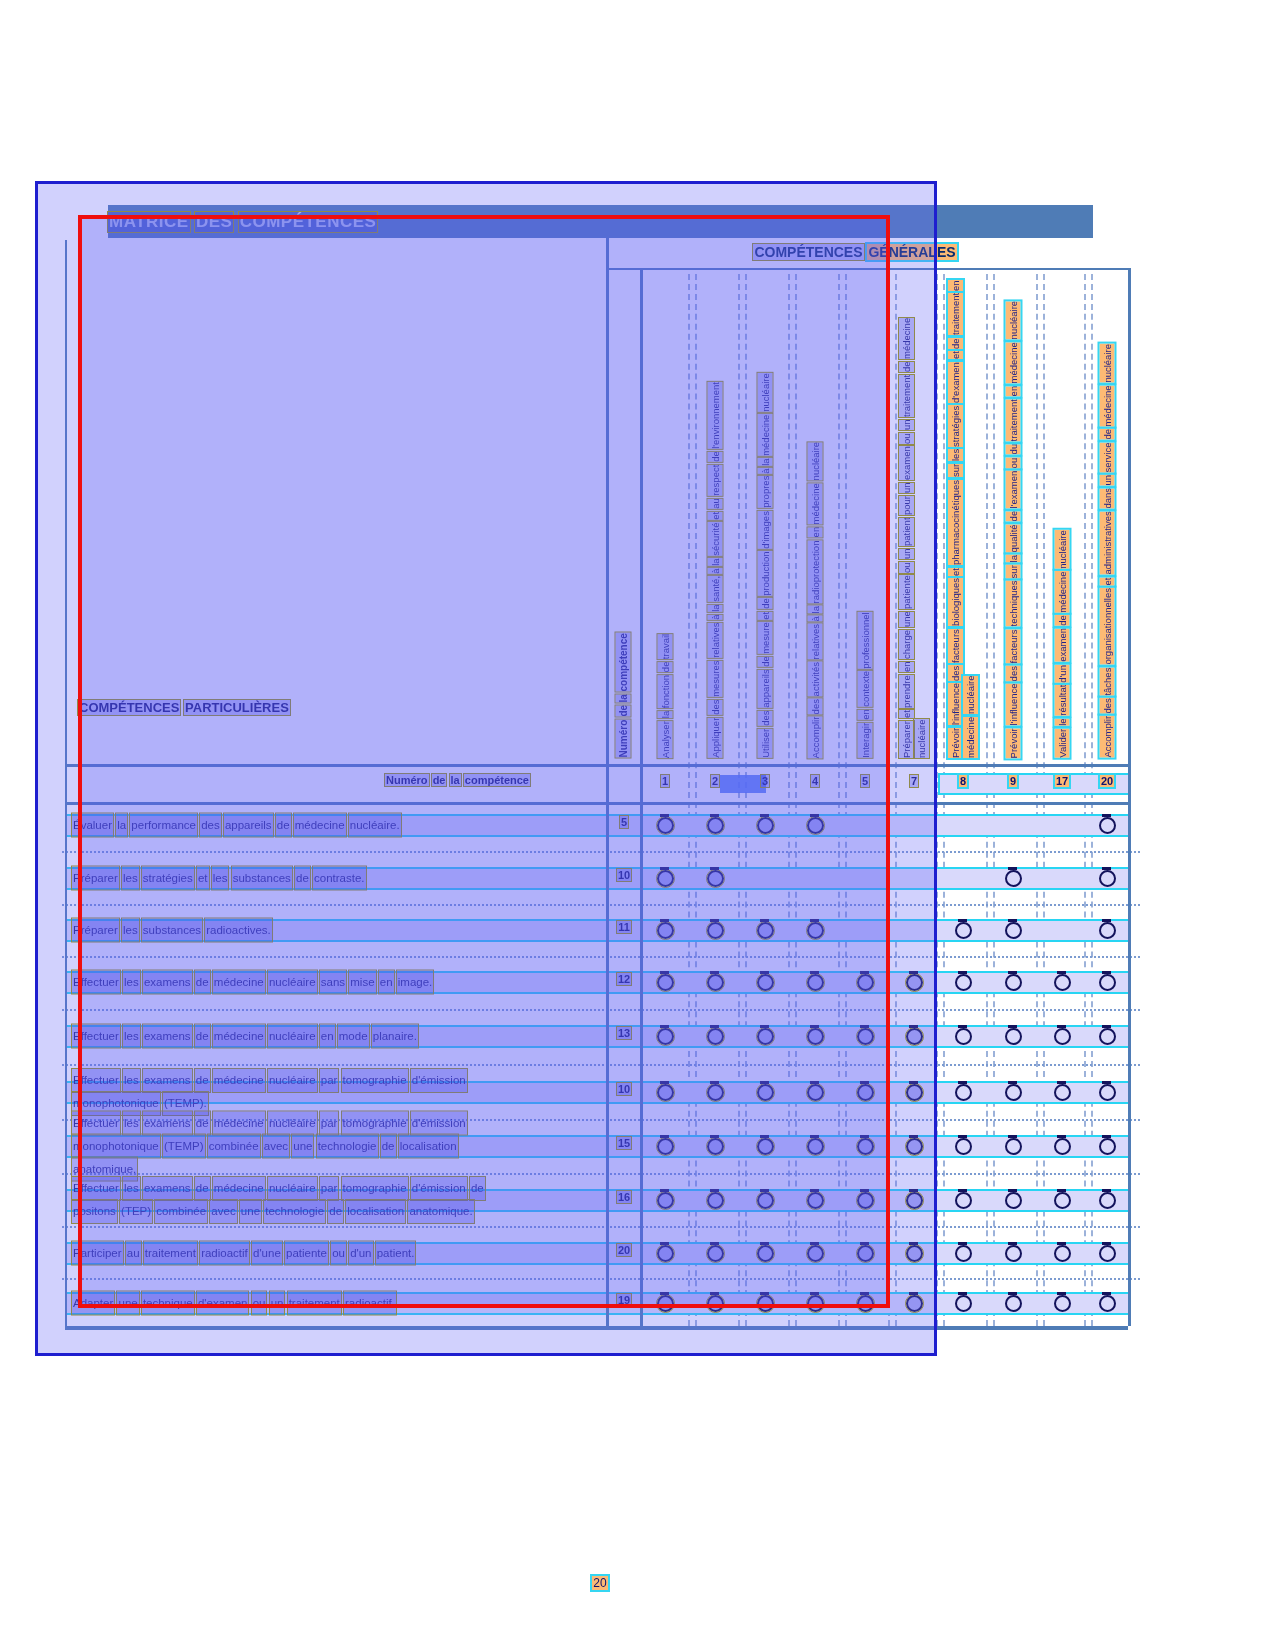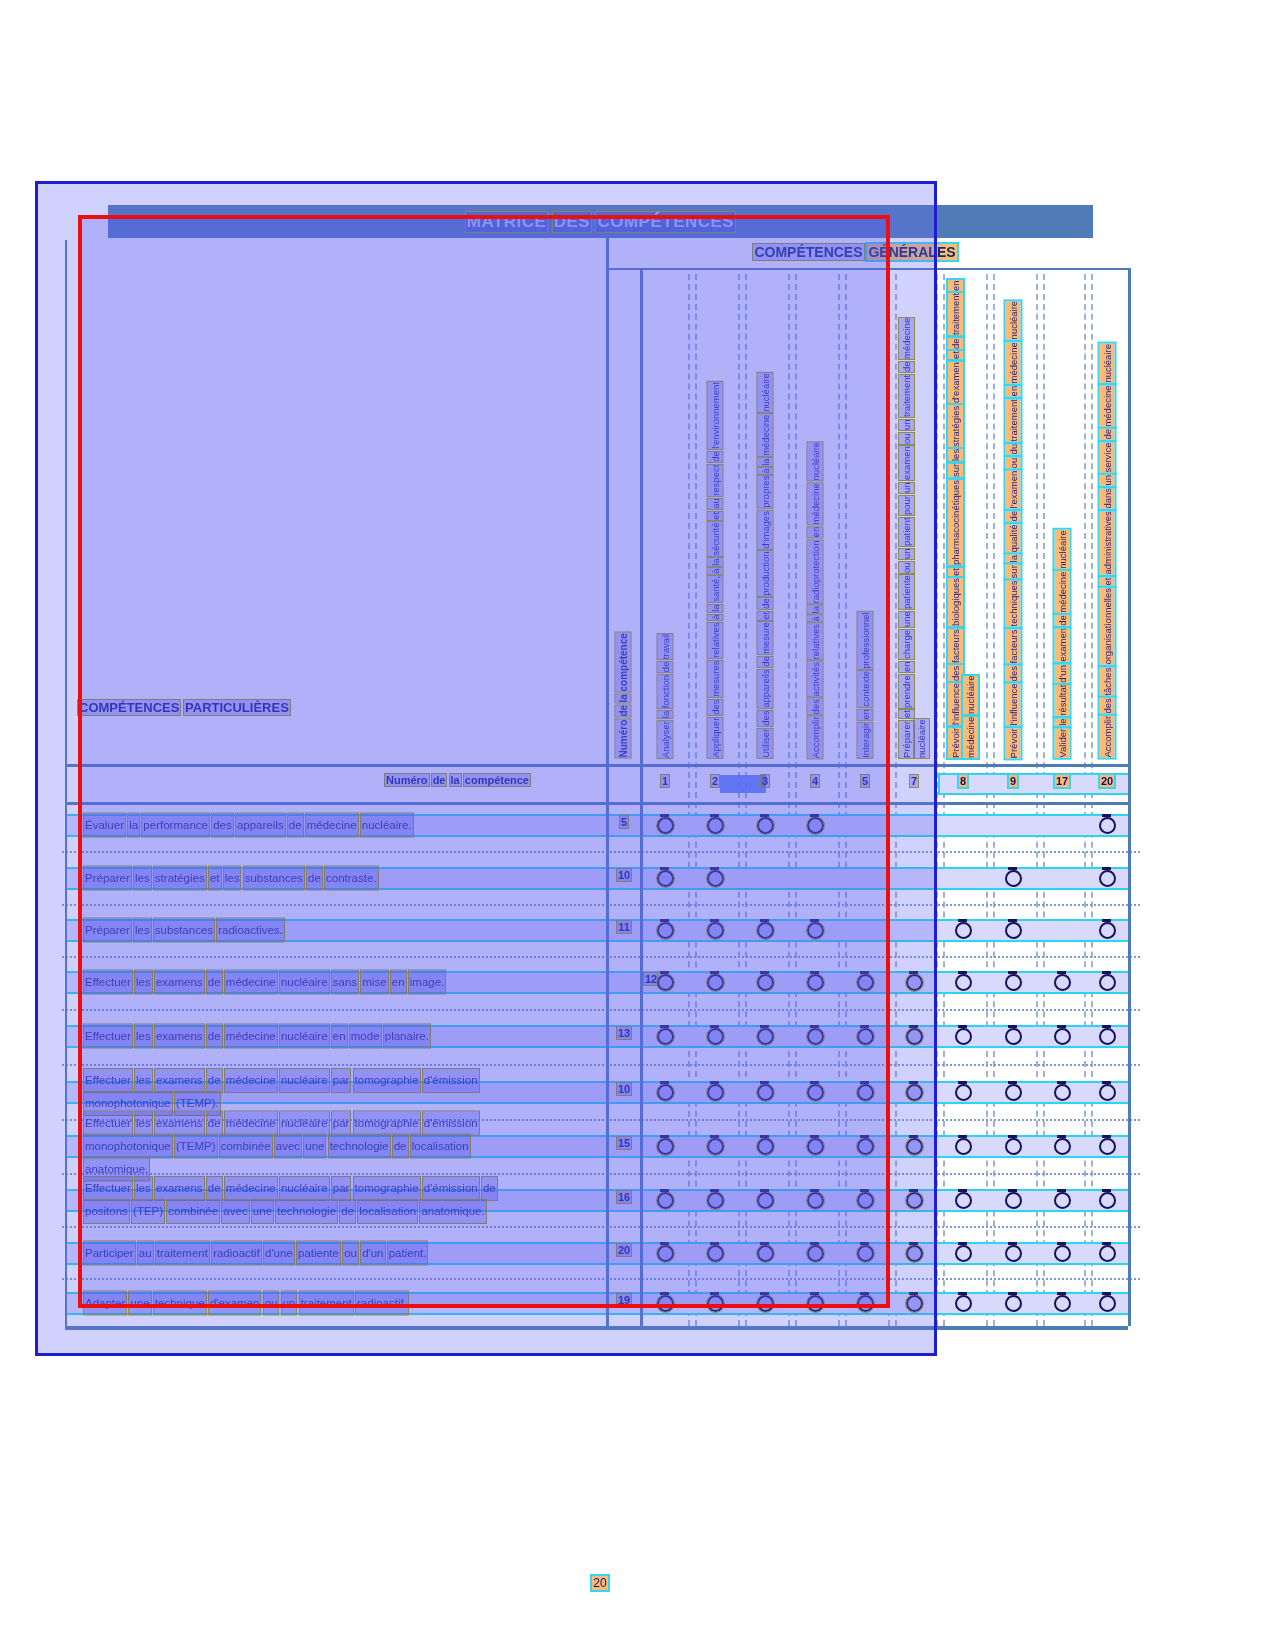--- a/index.html
+++ b/index.html
@@ -5,21 +5,21 @@
   html,body { margin:0; padding:0; }
   body {
     width:1275px; height:1651px; background:#ffffff; position:relative;
     font-family:"Liberation Sans", sans-serif; overflow:hidden;
   }
   #page { position:absolute; left:0; top:0; width:1275px; height:1651px; }
 
   
   .titlebar {
     position:absolute; left:108px; top:205px; width:985px; height:33px;
-    background:#4f7cb6; display:flex; align-items:center; justify-content:center;
+    background:#4f7cb6; display:flex; align-items:center; justify-content:flex-start;
     z-index:6;
   }
   .doc-title { font-size:17px; font-weight:bold; letter-spacing:0.5px; color:#b9c6ea; }
 
   .heading-generales {
     position:absolute; left:620px; top:244px; width:470px; text-align:center;
     font-size:14px; font-weight:bold; color:#0b2a6b; z-index:6;
   }
   .program-title {
     position:absolute; left:110px; top:516px; width:470px; text-align:center;
@@ -51,21 +51,21 @@
     z-index:2;
   }
   .numband {
     position:absolute; left:938px; top:773px; width:188px; height:18px; background:#d9d9fb;
     border:2px solid #28d5f3; z-index:2;
   }
   .sel-artifact { position:absolute; left:720px; top:775px; width:46px; height:18px; background:rgba(77,121,242,0.85); z-index:3; }
 
   
   .rowlabel {
-    position:absolute; left:84px; width:430px; font-size:11.5px; line-height:23px;
+    position:absolute; left:72px; width:430px; font-size:11.5px; line-height:23px;
     color:#232387; transform:translateY(-50%); z-index:4;
   }
   .rownum { position:absolute; left:606px; width:36px; text-align:center; font-size:11px; font-weight:bold; color:#10126e; z-index:4; }
   .colnum { position:absolute; width:26px; text-align:center; font-size:11px; font-weight:bold; color:#10126e; top:775px; z-index:4; }
   .vlabel {
     position:absolute; bottom:893px; writing-mode:vertical-rl;
     transform:translateX(-50%) rotate(180deg);
     max-height:478px; font-size:9.5px; line-height:13px; color:#232387; z-index:4;
   }
 
@@ -180,21 +180,21 @@
       <div class="rownum" style="top: 921px;"><span class="w in">11</span></div>
       <div class="mark in" style="left: 657px; top: 922px;"></div>
       <div class="mark in" style="left: 707px; top: 922px;"></div>
       <div class="mark in" style="left: 757px; top: 922px;"></div>
       <div class="mark in" style="left: 807px; top: 922px;"></div>
       <div class="mark" style="left: 955px; top: 922px;"></div>
       <div class="mark" style="left: 1005px; top: 922px;"></div>
       <div class="mark" style="left: 1099px; top: 922px;"></div>
       <div class="band" style="top: 971px;"></div>
       <div class="rowlabel" style="top: 982px;"><span class="w in">Effectuer</span> <span class="w in">les</span> <span class="w in">examens</span> <span class="w in">de</span> <span class="w in">médecine</span> <span class="w in">nucléaire</span> <span class="w in">sans</span> <span class="w in">mise</span> <span class="w in">en</span> <span class="w in">image.</span> </div>
-      <div class="rownum" style="top: 973px; padding-left: 27px;"><span class="w in">12</span></div>
+      <div class="rownum" style="top: 973px;"><span class="w in">12</span></div>
       <div class="mark in" style="left: 657px; top: 974px;"></div>
       <div class="mark in" style="left: 707px; top: 974px;"></div>
       <div class="mark in" style="left: 757px; top: 974px;"></div>
       <div class="mark in" style="left: 807px; top: 974px;"></div>
       <div class="mark in" style="left: 857px; top: 974px;"></div>
       <div class="mark in" style="left: 906px; top: 974px;"></div>
       <div class="mark" style="left: 955px; top: 974px;"></div>
       <div class="mark" style="left: 1005px; top: 974px;"></div>
       <div class="mark" style="left: 1054px; top: 974px;"></div>
       <div class="mark" style="left: 1099px; top: 974px;"></div>

